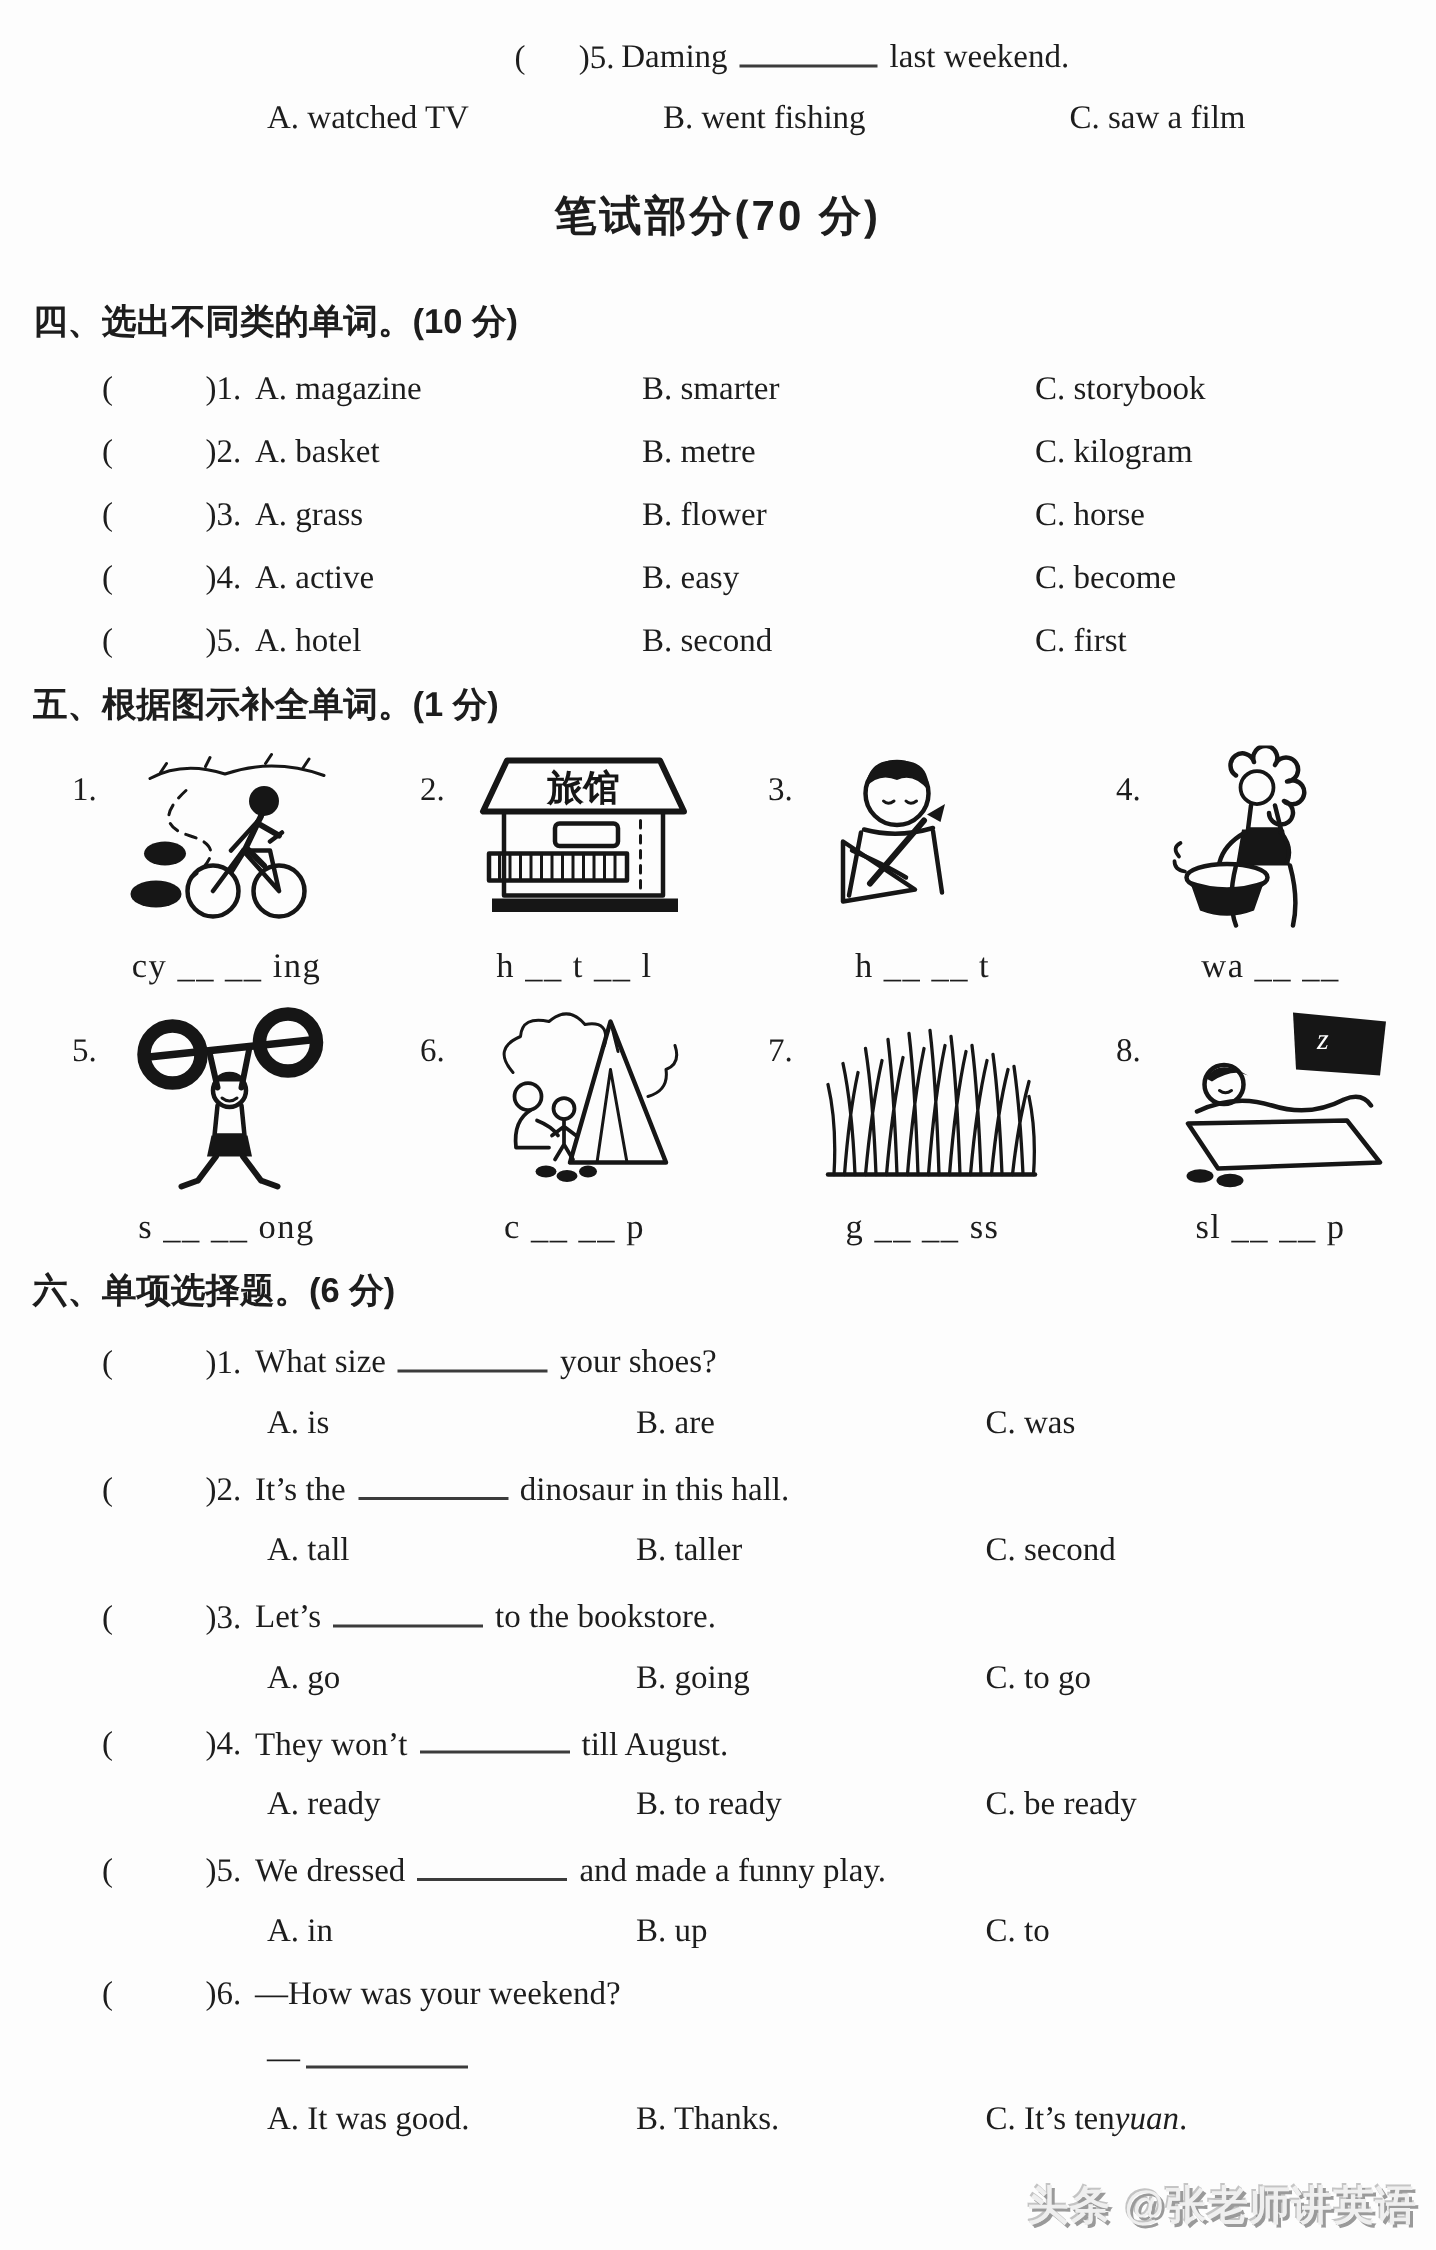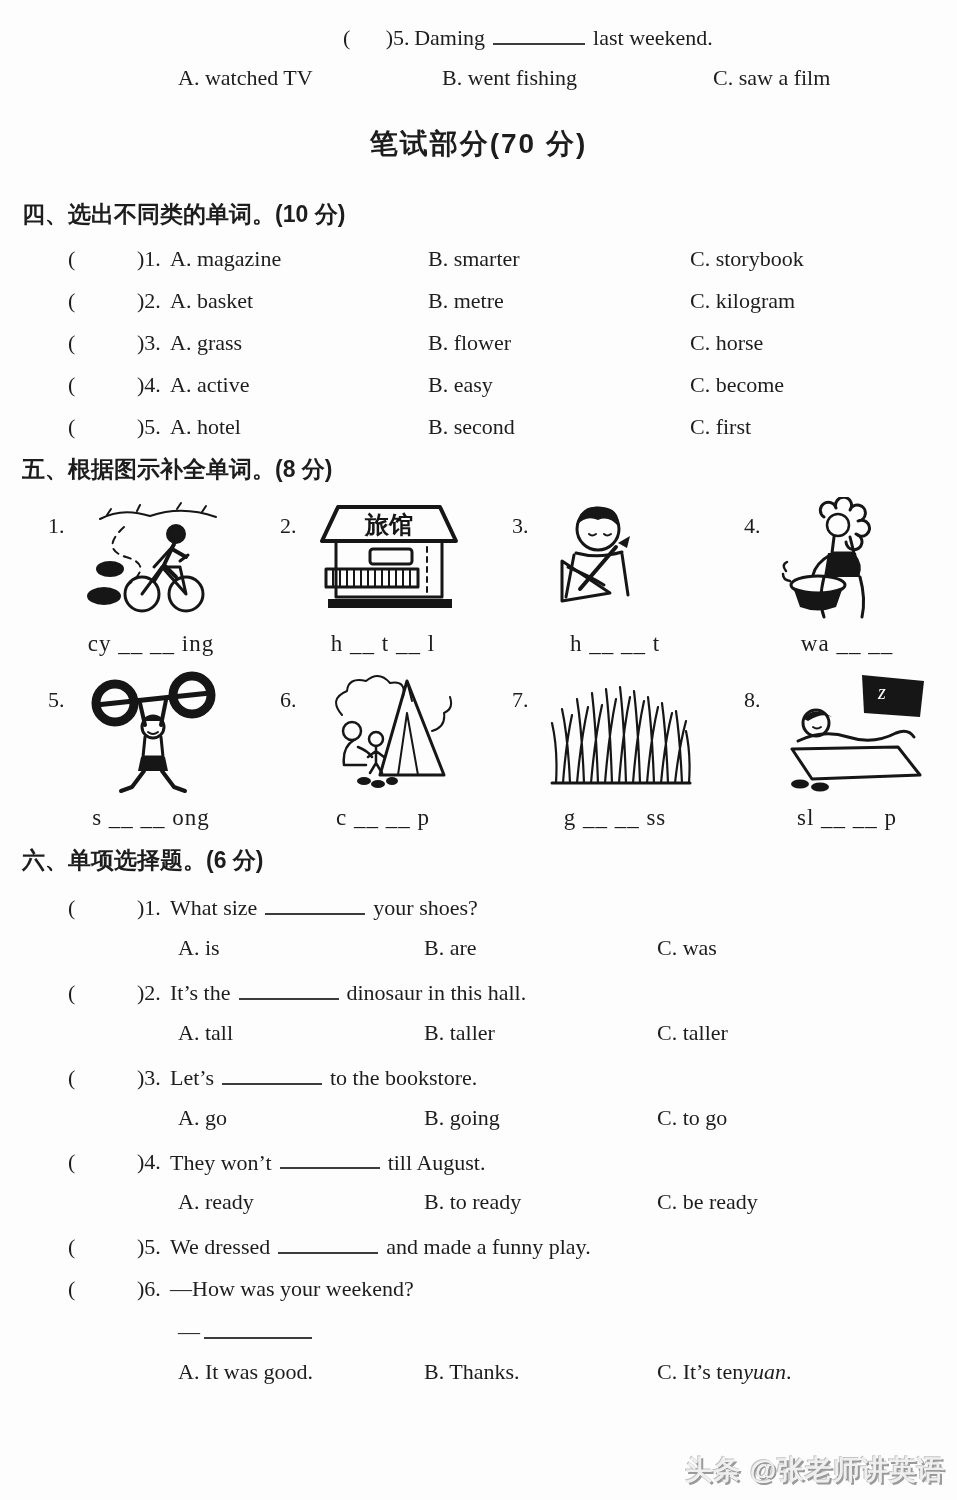--- a/index.html
+++ b/index.html
@@ -106,21 +106,21 @@
   <div class="s4-row">
     <span class="paren">(</span><span class="num">)3.</span><span class="oa">A. grass</span><span class="ob">B. flower</span><span class="oc">C. horse</span>
   </div>
   <div class="s4-row">
     <span class="paren">(</span><span class="num">)4.</span><span class="oa">A. active</span><span class="ob">B. easy</span><span class="oc">C. become</span>
   </div>
   <div class="s4-row">
     <span class="paren">(</span><span class="num">)5.</span><span class="oa">A. hotel</span><span class="ob">B. second</span><span class="oc">C. first</span>
   </div>
 
-  <div class="sec-title cn t5">五、根据图示补全单词。(8 分)</div>
+  <div class="sec-title cn t5">五、根据图示补全单词。(1 分)</div>
 
   <div class="s5-grid">
 
     <div>
       <div class="s5-top">
         <span class="s5-num">1.</span>
         <svg class="s5-img" width="150" height="126" viewBox="0 0 150 126">
           <g fill="none" stroke="#161616" stroke-width="2">
             <path d="M18,22 Q40,10 68,19 Q100,8 134,20"></path>
             <path d="M25,18 l4,-6 M55,14 l3,-6 M95,12 l4,-6 M120,15 l4,-6"></path>
@@ -269,21 +269,21 @@
     <div class="opts opts-s6">
       <span class="oa">A. is</span><span class="ob">B. are</span><span class="oc">C. was</span>
     </div>
   </div>
 
   <div class="q">
     <div class="q-line">
       <span class="paren">(</span><span class="num">)2.</span><span>It’s the</span><span class="blank"></span><span>dinosaur in this hall.</span>
     </div>
     <div class="opts opts-s6">
-      <span class="oa">A. tall</span><span class="ob">B. taller</span><span class="oc">C. taller</span>
+      <span class="oa">A. tall</span><span class="ob">B. taller</span><span class="oc">C. second</span>
     </div>
   </div>
 
   <div class="q">
     <div class="q-line">
       <span class="paren">(</span><span class="num">)3.</span><span>Let’s</span><span class="blank"></span><span>to the bookstore.</span>
     </div>
     <div class="opts opts-s6">
       <span class="oa">A. go</span><span class="ob">B. going</span><span class="oc">C. to go</span>
     </div>
@@ -294,20 +294,23 @@
       <span class="paren">(</span><span class="num">)4.</span><span>They won’t</span><span class="blank"></span><span>till August.</span>
     </div>
     <div class="opts opts-s6">
       <span class="oa">A. ready</span><span class="ob">B. to ready</span><span class="oc">C. be ready</span>
     </div>
   </div>
 
   <div class="q">
     <div class="q-line">
       <span class="paren">(</span><span class="num">)5.</span><span>We dressed</span><span class="blank"></span><span>and made a funny play.</span>
+    </div>
+    <div class="opts opts-s6">
+      <span class="oa">A. in</span><span class="ob">B. up</span><span class="oc">C. to</span>
     </div>
   </div>
 
   <div class="q">
     <div class="q-line">
       <span class="paren">(</span><span class="num">)6.</span><span>—How was your weekend?</span>
     </div>
     <div class="q6-line2">
       <span>—</span><span class="blank q6"></span>
     </div>

